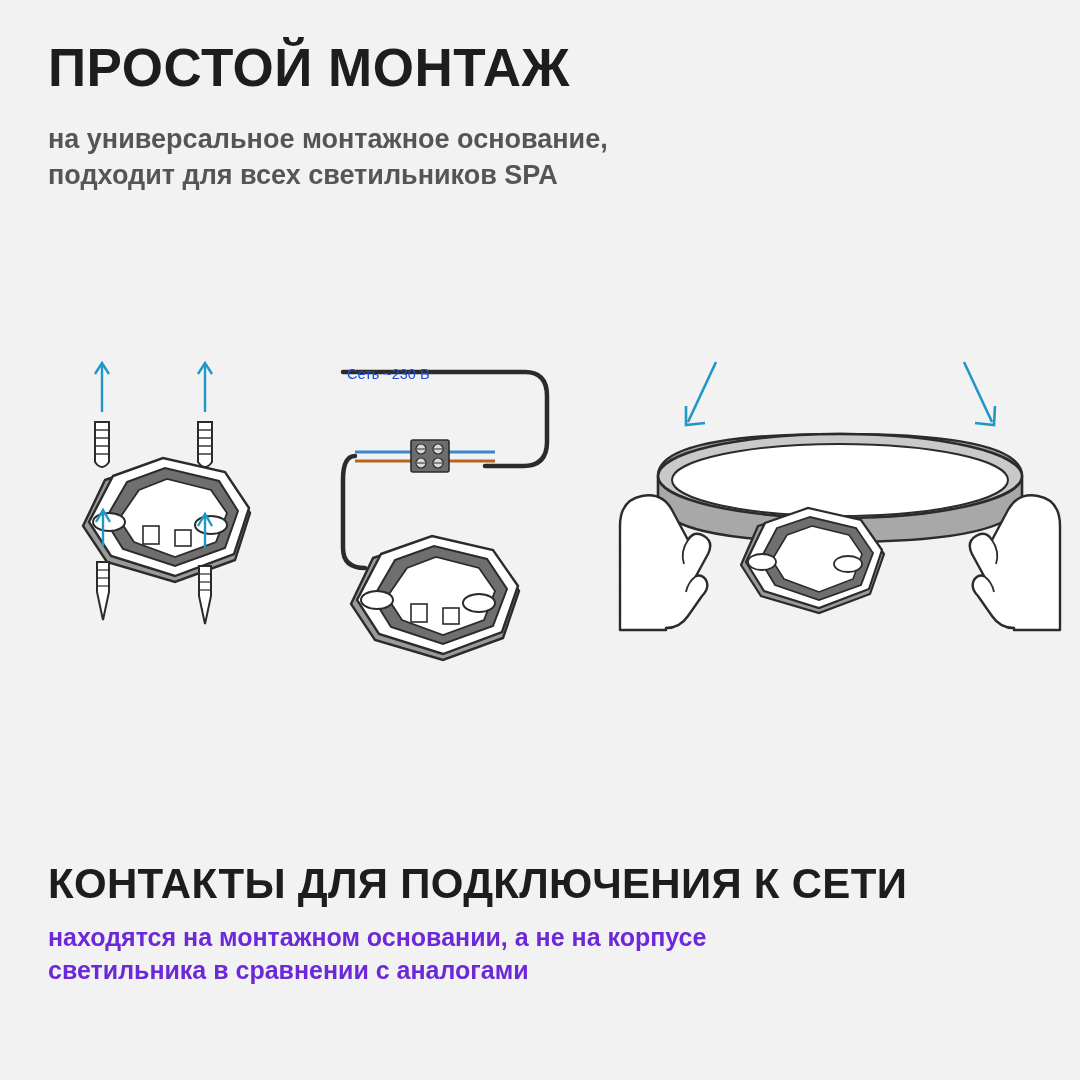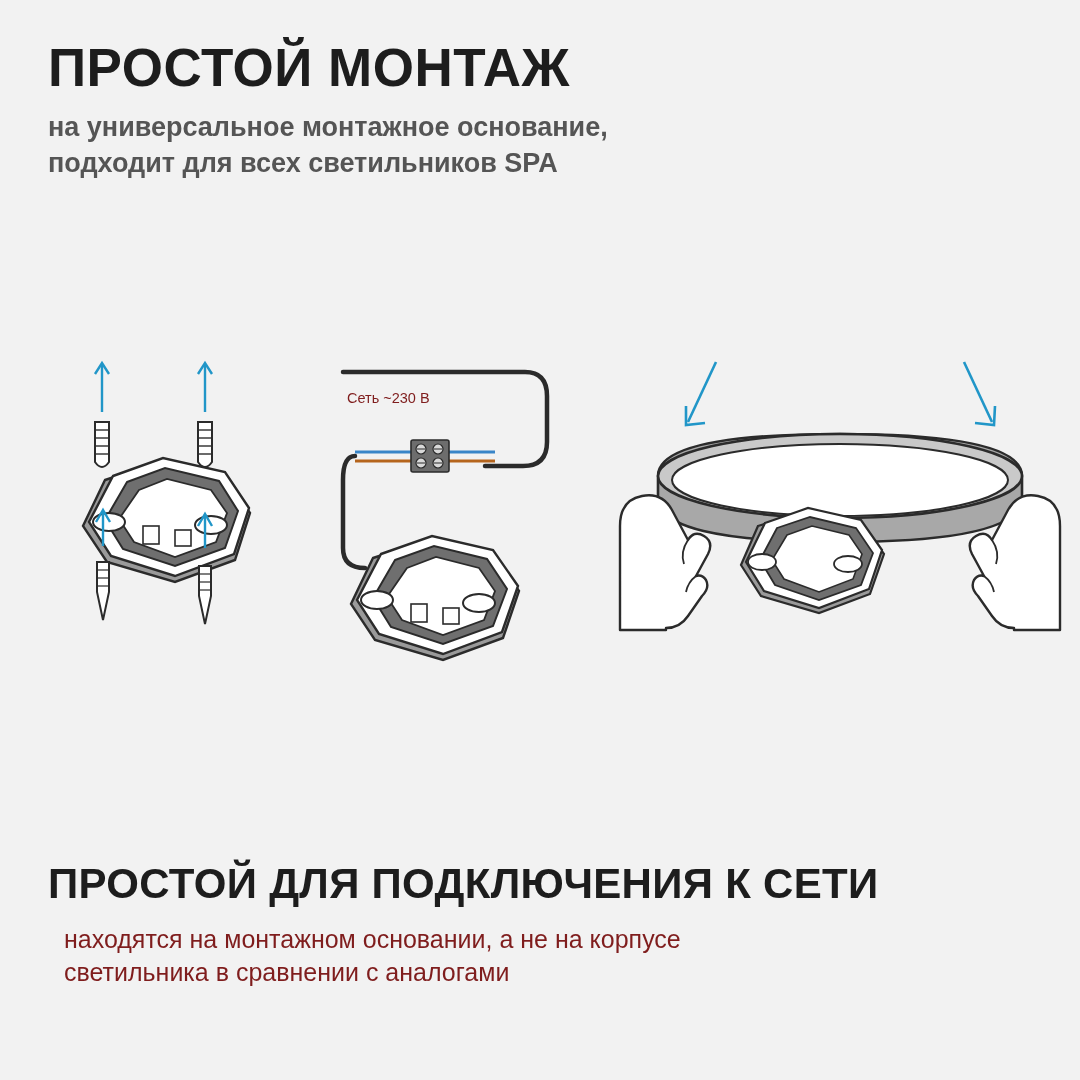--- a/index.html
+++ b/index.html
@@ -27,21 +27,21 @@
     left: 48px;
     top: 40px;
     width: 990px;
   }
   .title {
     font-size: 53px;
     font-weight: bold;
     letter-spacing: 0.5px;
     line-height: 1.05;
     color: #1d1d1d;
-    margin: 0 0 14px 0;
+    margin: 0 0 26px 0;
   }
   .subtitle {
     font-size: 27px;
     line-height: 1.33;
     color: #555555;
     margin: 0;
     font-weight: bold;
   }
 
   .block-bottom {
@@ -54,22 +54,23 @@
     font-size: 42px;
     font-weight: bold;
     letter-spacing: 0.3px;
     line-height: 1.06;
     color: #1d1d1d;
     margin: 0 0 14px 0;
   }
   .subtitle-bottom {
     font-size: 25px;
     line-height: 1.35;
-    color: #7f1d1d;
-    margin: 16px;
+    color: #6d28d9;
+    margin: 0;
+    font-weight: bold;
   }
 
   
   .illustration {
     position: absolute;
     left: 0;
     top: 330px;
     width: 1080px;
     height: 360px;
   }
@@ -78,23 +79,23 @@
     top: 0;
     height: 360px;
   }
   .panel-1 { left: 35px;  width: 290px; }
   .panel-2 { left: 325px; width: 300px; }
   .panel-3 { left: 610px; width: 460px; }
 
   .net-label {
     position: absolute;
     left: 22px;
-    top: 60px;
+    top: 36px;
     font-size: 14.5px;
-    color: #7f1d1d;
+    color: #1d4ed8;
     white-space: nowrap;
   }
 
   svg { display: block; }
 </style>
 </head>
 <body>
 
 <div class="page">
 
@@ -245,18 +246,18 @@
                    Q390,298 404,298 L404,300 Z" fill="#ffffff" stroke="#2b2b2b" stroke-width="2.4" stroke-linejoin="round"></path>
           <path d="M382,210 Q390,222 386,234" fill="none" stroke="#2b2b2b" stroke-width="1.8"></path>
           <path d="M374,246 Q382,252 384,262" fill="none" stroke="#2b2b2b" stroke-width="1.8"></path>
         </g>
       </svg>
     </div>
 
   </div>
 
   <div class="block-bottom">
-    <h2 class="title-bottom">ПРОСТОЙ ДЛЯ ПОДКЛЮЧЕНИЯ К СЕТИ</h2>
+    <h2 class="title-bottom">КОНТАКТЫ ДЛЯ ПОДКЛЮЧЕНИЯ К СЕТИ</h2>
     <p class="subtitle-bottom" style="white-space: pre-line;">находятся на монтажном основании, а не на корпусе
 светильника в сравнении с аналогами</p>
   </div>
 
 </div>
 
 </body></html>

